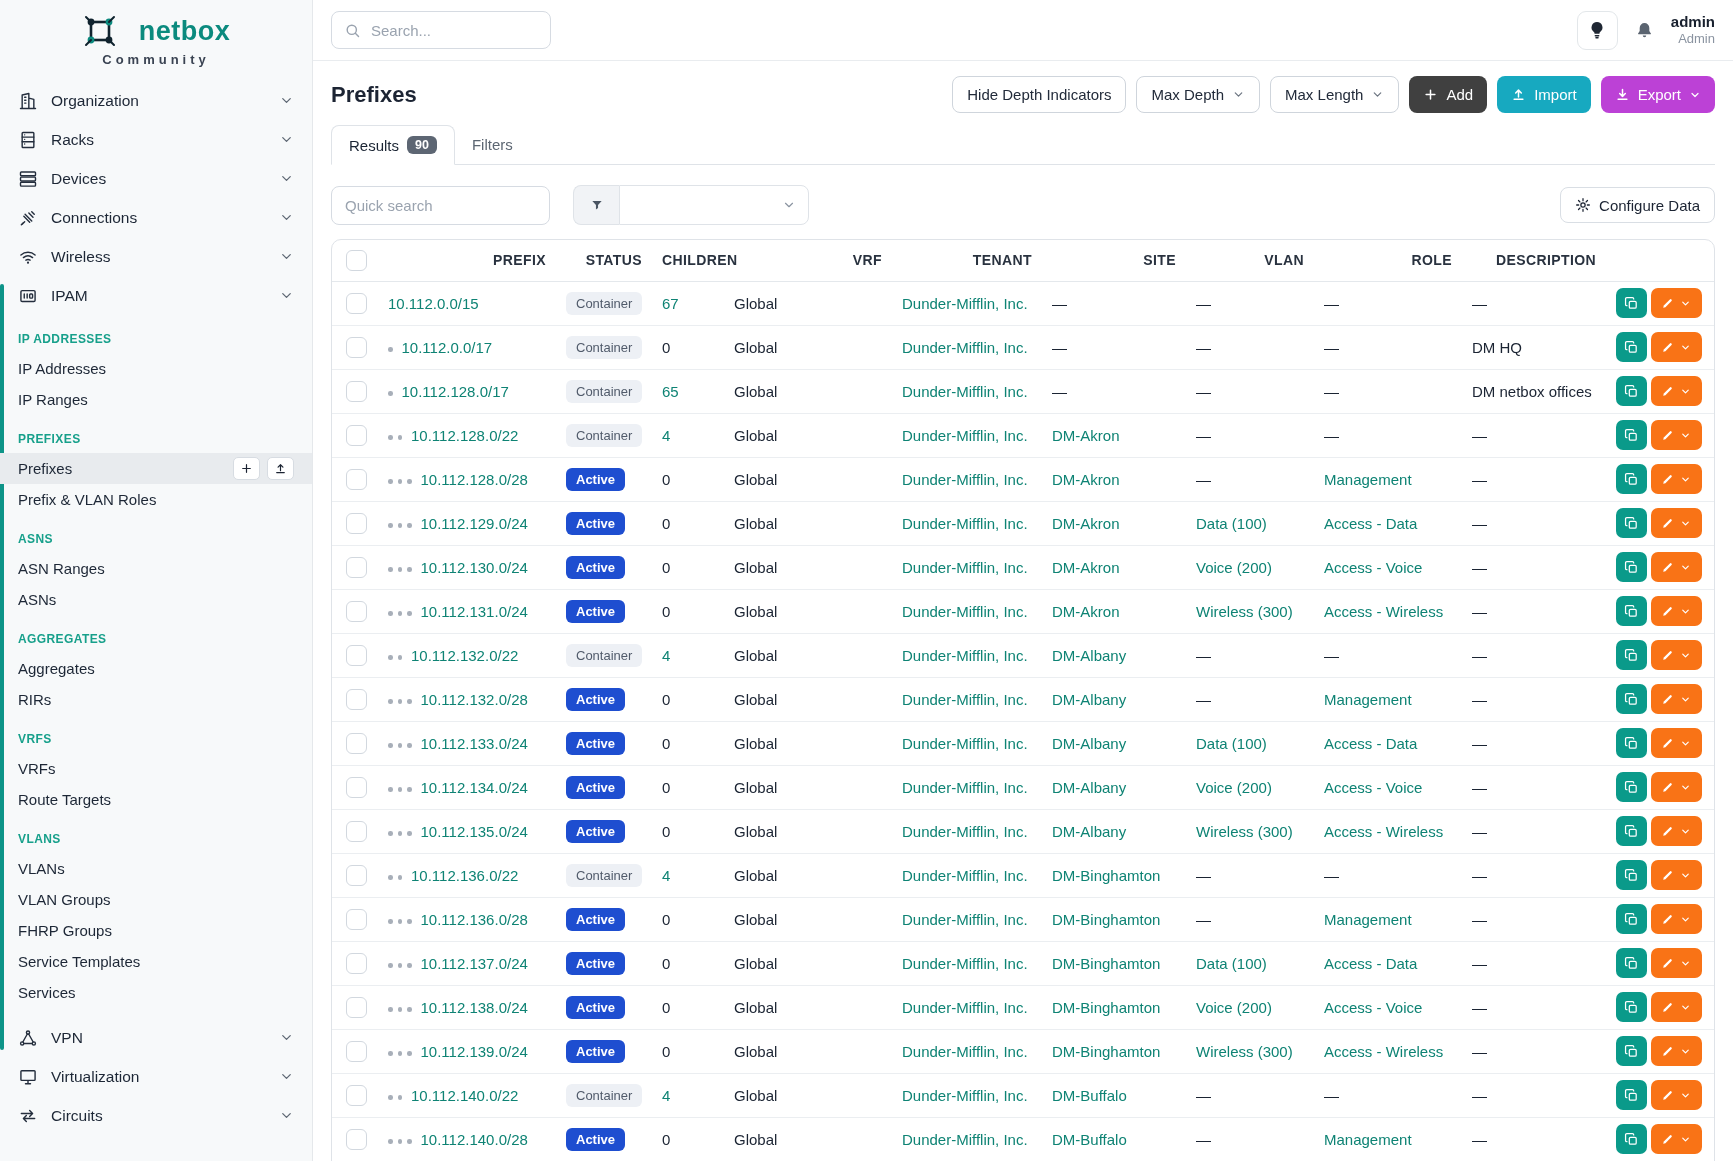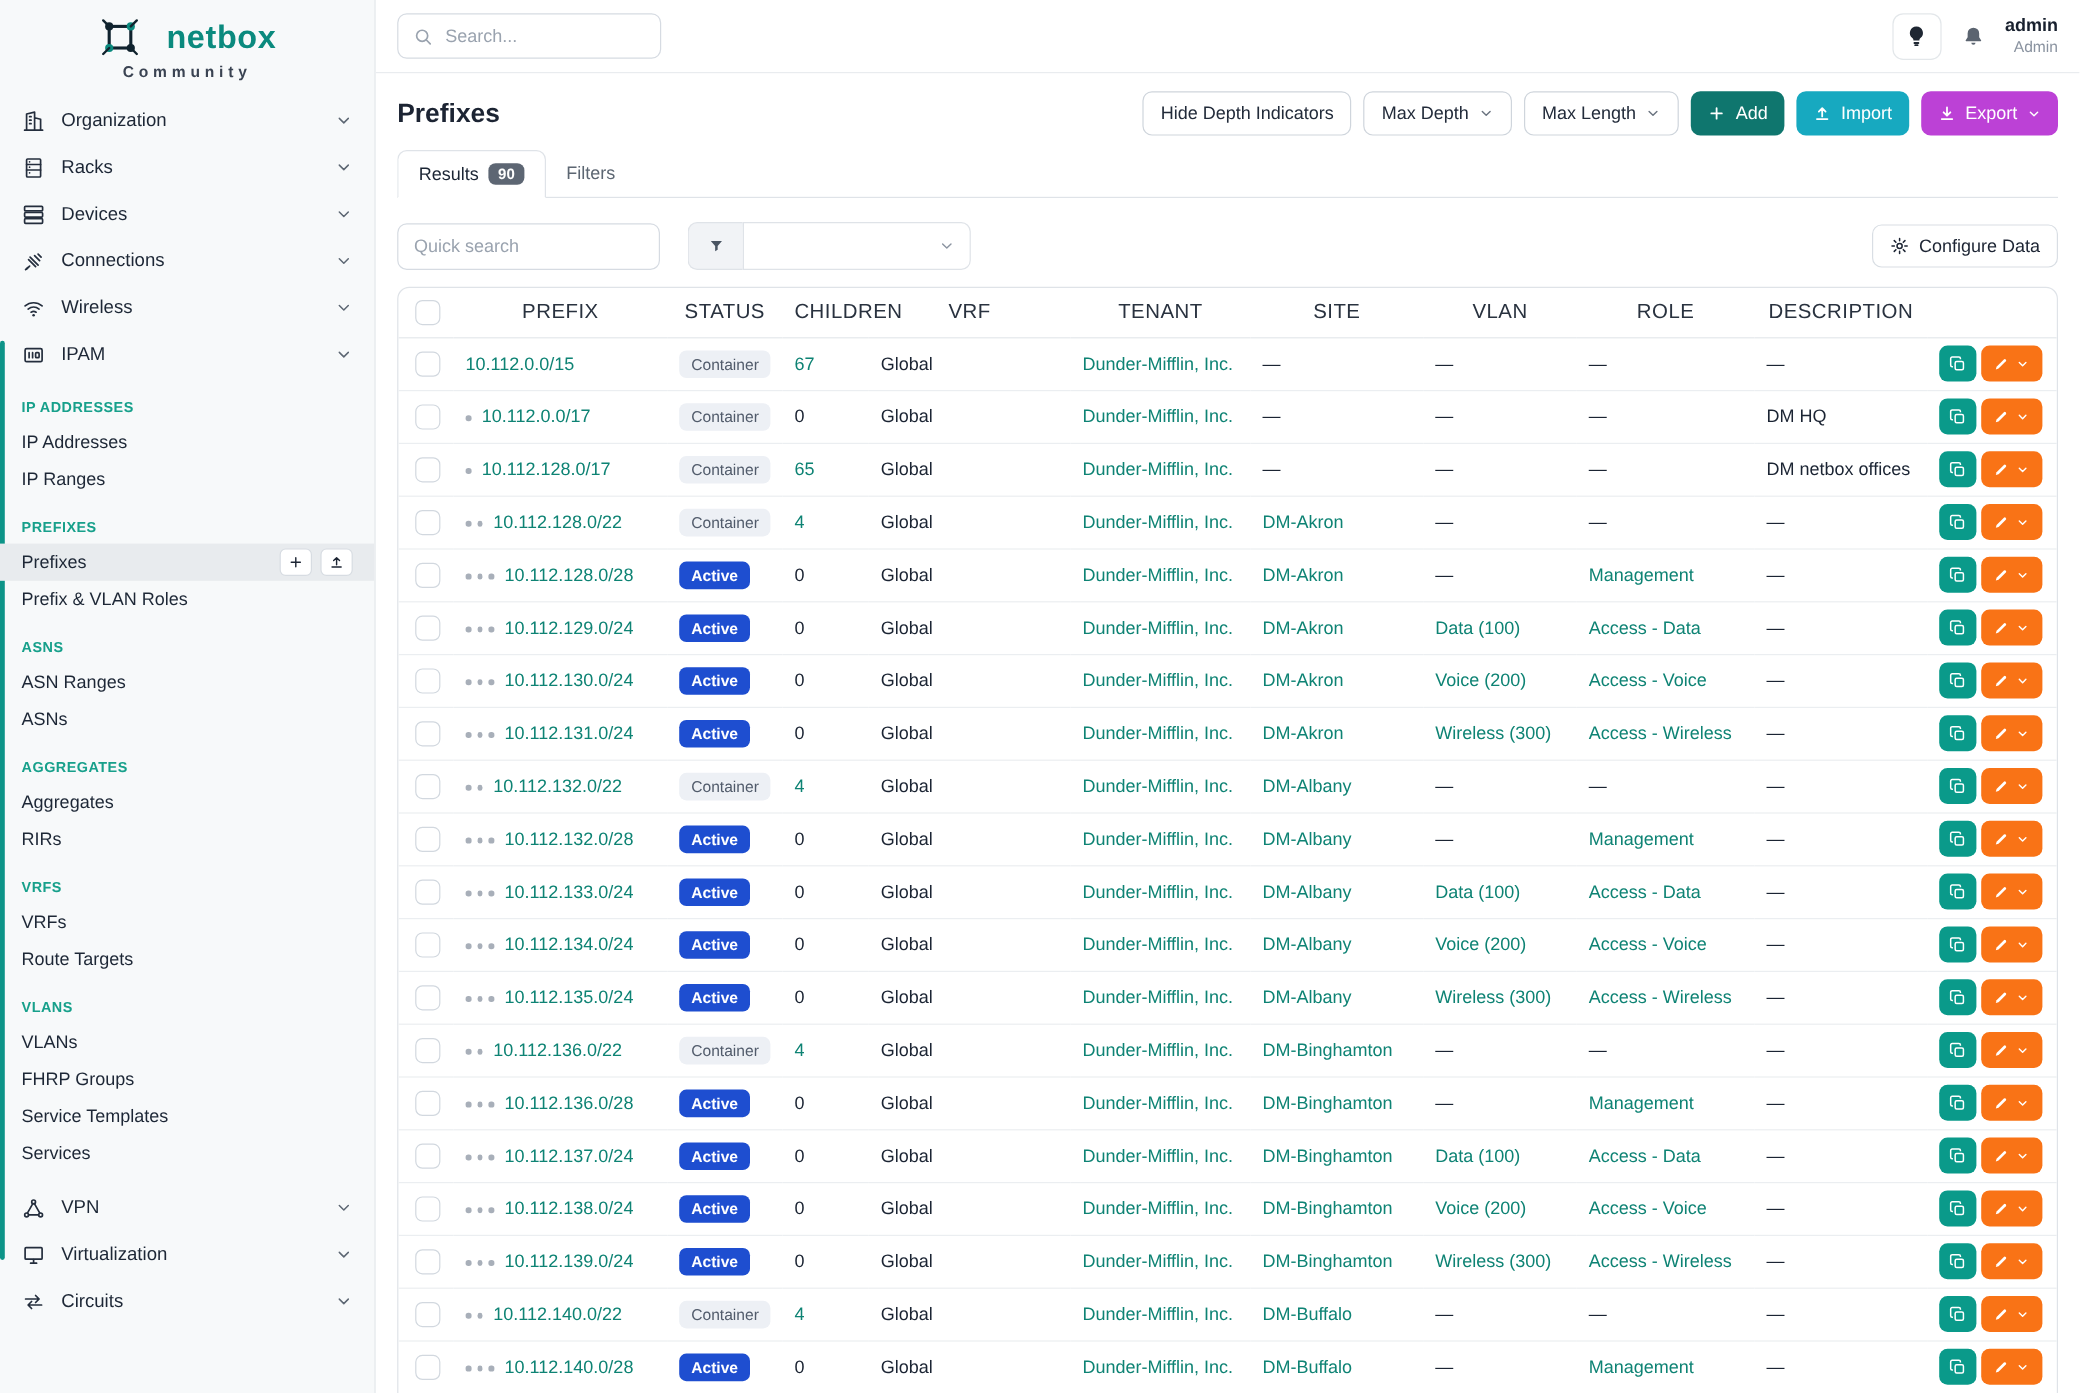--- a/index.html
+++ b/index.html
@@ -66,21 +66,21 @@
   .filter-addon { width:46px; background:#f1f3f6; border:1px solid #dfe3e8; border-right:none; border-radius:8px 0 0 8px; display:flex; align-items:center; justify-content:center; color:#4a5563; cursor:pointer; }
   .filter-addon .ic { width:14px; height:14px; }
   .filter-select { width:190px; border:1px solid #dfe3e8; border-radius:0 8px 8px 0; background:#fff; display:flex; align-items:center; justify-content:flex-end; padding:0 12px; cursor:pointer; color:#8b94a1; }
   .filter-select .chev { width:14px; height:14px; stroke:currentColor; fill:none; stroke-width:2; stroke-linecap:round; stroke-linejoin:round; }
   .configure-btn { margin-left:auto; height:36px; background:#fff; border:1px solid #d9dee4; border-radius:8px; padding:0 14px; font-size:15px; color:#1c2433; display:flex; align-items:center; gap:8px; cursor:pointer; font-family:inherit; }
   .configure-btn .ic { width:16px; height:16px; stroke:#1c2433; fill:none; stroke-width:1.9; stroke-linecap:round; }
 
   
   .table-card { margin-top:14px; border:1px solid #dfe3e8; border-radius:10px 10px 0 0; overflow:hidden; background:#fff; }
   table { width:100%; border-collapse:collapse; table-layout:fixed; font-size:15px; }
-  thead th { height:41px; text-align:center; font-size:17px; letter-spacing:.4px; font-weight:400; color:#29323f; border-bottom:1px solid #e4e8ec; padding:0 10px; }
+  thead th { height:41px; text-align:right; font-size:14px; letter-spacing:.4px; font-weight:700; color:#29323f; border-bottom:1px solid #e4e8ec; padding:0 10px; }
   tbody td { height:44px; border-bottom:1px solid #ebeef1; padding:0 10px; white-space:nowrap; overflow:hidden; }
   col.c-cb { width:46px; } col.c-prefix { width:178px; } col.c-status { width:96px; } col.c-children { width:72px; }
   col.c-vrf { width:168px; } col.c-tenant { width:150px; } col.c-site { width:144px; } col.c-vlan { width:128px; }
   col.c-role { width:148px; } col.c-desc { width:auto; } col.c-act { width:108px; }
   .checkbox { width:21px; height:21px; border:1px solid #d2d8df; border-radius:6px; background:#fff; cursor:pointer; margin-left:4px; }
   .lnk { color:#0e8374; text-decoration:none; cursor:pointer; }
   .dots { display:inline-flex; gap:5px; margin-right:9px; vertical-align:1px; }
   .dot { width:4.5px; height:4.5px; border-radius:50%; background:#a8afb9; }
   .badge { display:inline-block; font-size:13px; padding:4px 10px; border-radius:6px; }
   .badge-active { background:#1e4ed0; color:#fff; font-weight:600; }
@@ -200,20 +200,21 @@
       <div class="sub-item"><span>ASN Ranges</span></div>
       <div class="sub-item"><span>ASNs</span></div>
       <div class="sec-title">AGGREGATES</div>
       <div class="sub-item"><span>Aggregates</span></div>
       <div class="sub-item"><span>RIRs</span></div>
       <div class="sec-title">VRFS</div>
       <div class="sub-item"><span>VRFs</span></div>
       <div class="sub-item"><span>Route Targets</span></div>
       <div class="sec-title">VLANS</div>
       <div class="sub-item"><span>VLANs</span></div>
+      <div class="sub-item"><span>VLAN Groups</span></div>
       <div class="sub-item"><span>FHRP Groups</span></div>
       <div class="sub-item"><span>Service Templates</span></div>
       <div class="sub-item"><span>Services</span></div>
     </div>
   <div class="nav-bottom">
       <div class="nav-item">
         <svg viewBox="0 0 24 24" class="ic ">
           <circle cx="12" cy="5.5" r="1.9"></circle>
           <circle cx="5" cy="18.5" r="1.9"></circle>
           <circle cx="19" cy="18.5" r="1.9"></circle>
@@ -287,21 +288,21 @@
           <svg class="chev" viewBox="0 0 24 24">
               <path d="M6 9l6 6 6-6"></path>
             </svg>
         </button>
         <button class="btn btn-outline">
           <span>Max Length</span>
           <svg class="chev" viewBox="0 0 24 24">
               <path d="M6 9l6 6 6-6"></path>
             </svg>
         </button>
-        <button class="btn btn-solid" style="background:#0f766e">
+        <button class="btn btn-solid" style="background:#404040">
           <svg class="ic" viewBox="0 0 24 24">
               <path d="M12 5v14M5 12h14"></path>
             </svg>
           <span>Add</span>
         </button>
         <button class="btn btn-solid" style="background:#17a9c0">
           <svg class="ic" viewBox="0 0 24 24">
               <path d="M12 16V5M7.5 9.5L12 5l4.5 4.5M5 19.5h14"></path>
             </svg>
           <span>Import</span>

